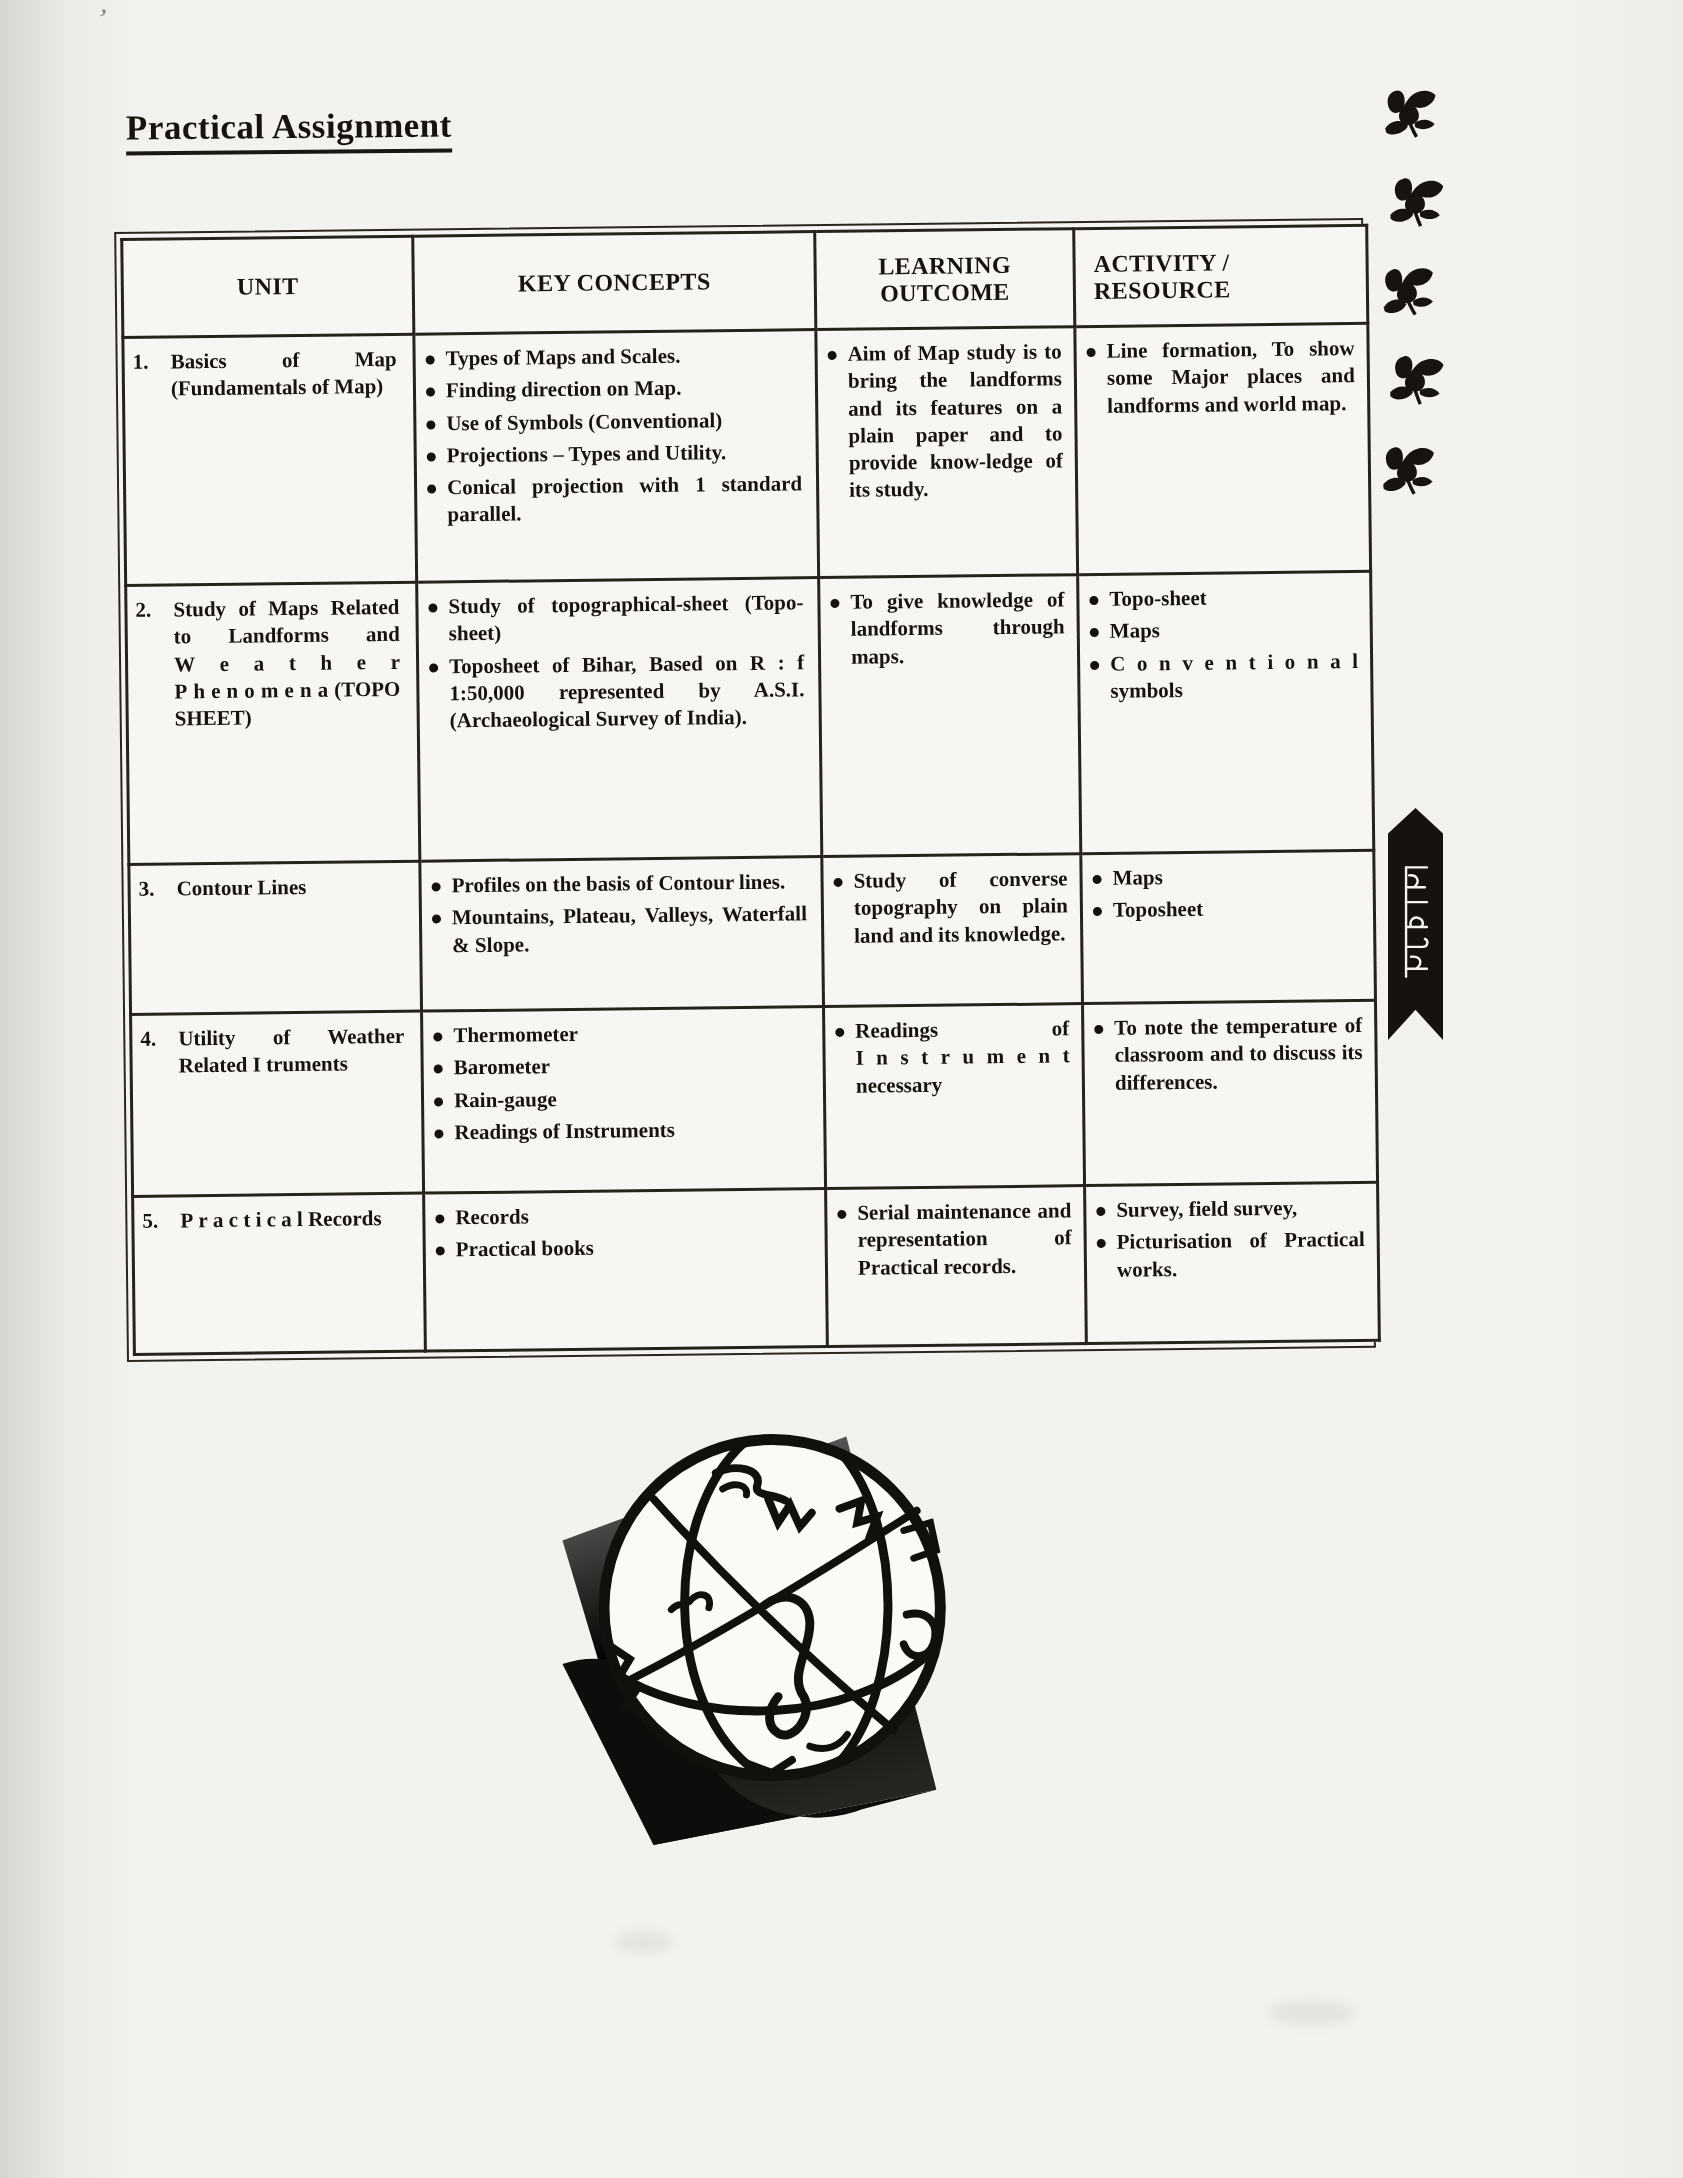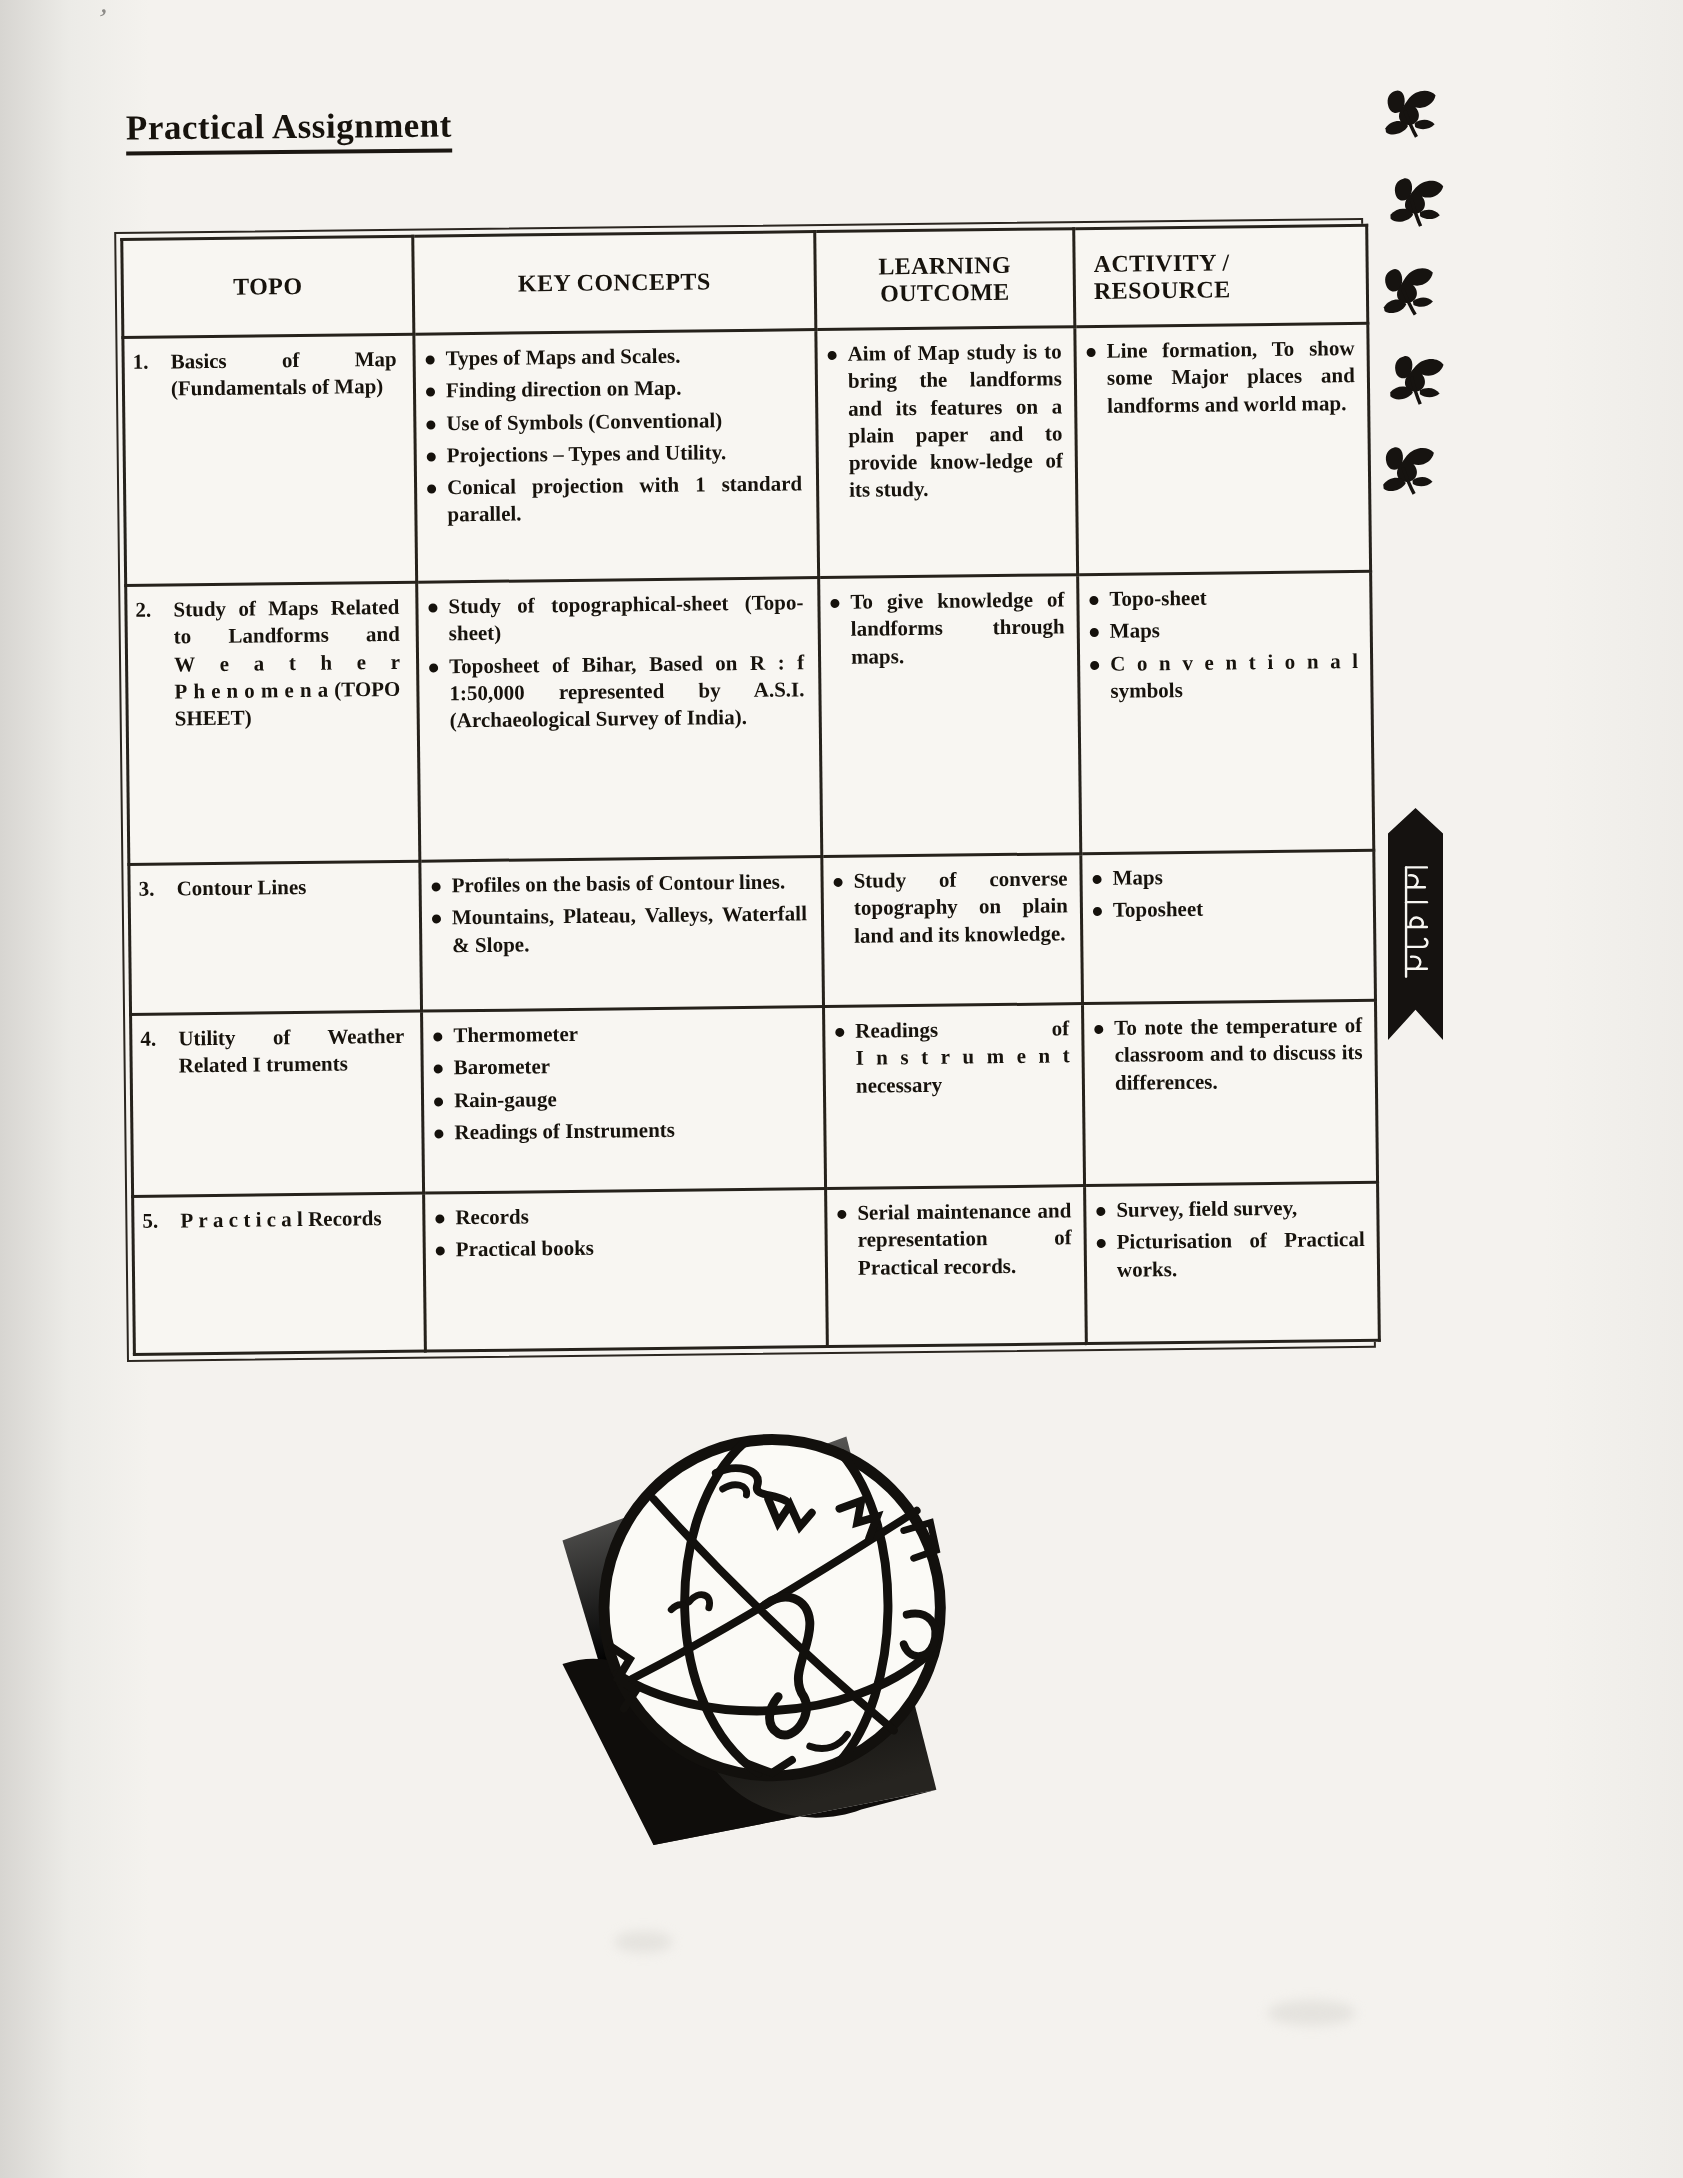--- a/index.html
+++ b/index.html
@@ -87,21 +87,21 @@
     <div class="outer">
       <table>
         <colgroup>
           <col style="width:291px">
             <col style="width:402px">
             <col style="width:259px">
             <col style="width:293px">
         </colgroup>
         <thead>
           <tr>
-            <th class="th-unit"><span class="th-inner">TOPO</span></th>
+            <th class="th-unit"><span class="th-inner">UNIT</span></th>
             <th class="th-key"><span class="th-inner">KEY CONCEPTS</span></th>
             <th class="th-learning"><span class="th-inner">LEARNING OUTCOME</span></th>
             <th class="th-activity"><span class="th-inner">ACTIVITY / RESOURCE</span></th>
           </tr>
         </thead>
         <tbody>
             <tr class="t-row" style="height: 248px;">
               <td class="unit-cell">
                 <div class="unit-flex">
                   <span class="row-num">1.</span>

